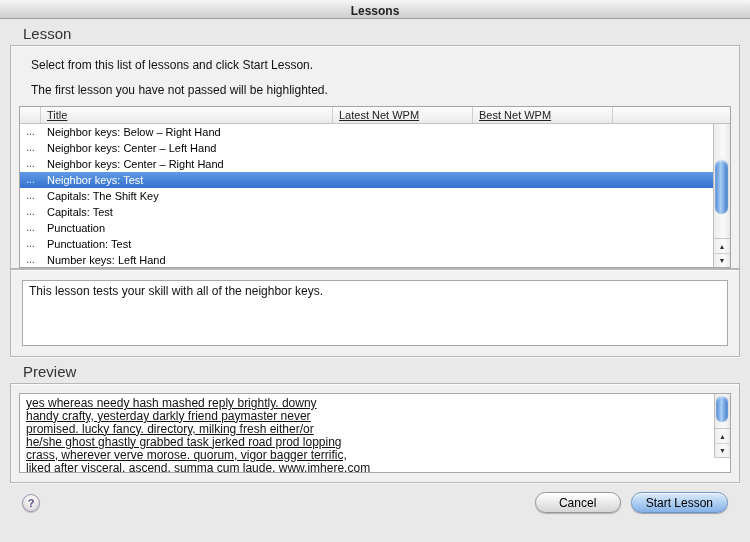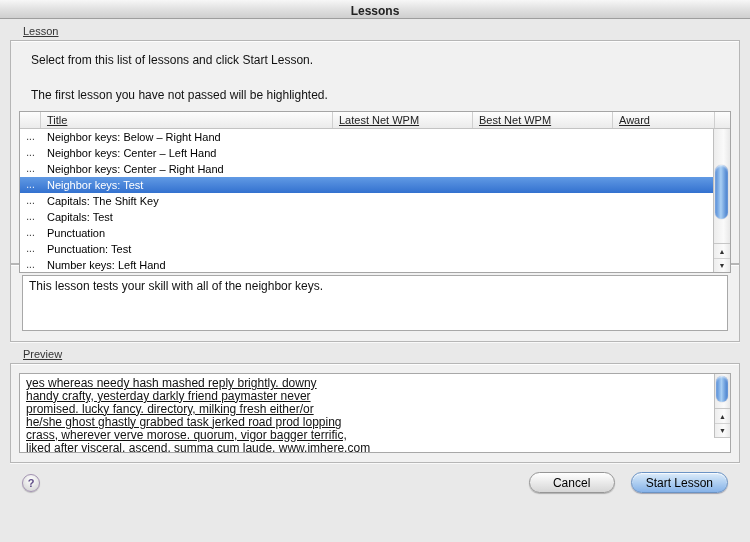--- a/index.html
+++ b/index.html
@@ -12,29 +12,29 @@
   
   .titlebar {
     height:19px;
     background:linear-gradient(#f7f7f7,#e3e3e3 45%,#cfcfcf);
     border-bottom:1px solid #9e9e9e;
     display:flex; align-items:flex-end; justify-content:center;
     font-size:12px; color:#222;font-weight:bold;
   }
   
   .content { padding:0 10px; }
-  .section-label { font-size:11px; color:#333; margin:6px 0 3px 13px;text-decoration:underline; }
+  .section-label { font-size:15px; color:#333; margin:6px 0 3px 13px; }
   .groupbox {
     border:1px solid #b6b6b6; border-radius:0;
     background:#f1f1f1;
     box-shadow:inset 0 1px 0 rgba(255,255,255,.85), 0 1px 0 rgba(255,255,255,.7);
   }
   .lesson-box { height:224px; padding:6px 8px 8px 8px; }
   .instr { font-size:12px; color:#111; margin:6px 0 0 12px; }
-  .instr.second { margin-top:21px; margin-bottom:9px; }
+  .instr.second { margin-top:11px; margin-bottom:9px; }
   
   .table {
     position:relative; background:#fff;
     border:1px solid #a5a5a5; height:162px; overflow:hidden;
     font-size:11px;
   }
   .thead { display:flex; height:17px;
     background:linear-gradient(#fdfdfd,#ebebeb);
     border-bottom:1px solid #c3c3c3; color:#222;text-decoration:underline;
   }
@@ -66,21 +66,21 @@
     box-shadow:inset 0 1px 2px rgba(255,255,255,.7), 0 0 1px rgba(0,0,60,.4);
   }
   .lesson-thumb { top:36px; height:54px; }
   .scroll-arrows { position:absolute; left:0; right:0; bottom:0; border-top:1px solid #c6c6c6; }
   .arrow-btn {
     height:14px; display:flex; align-items:center; justify-content:center;
     font-size:7px; color:#333; background:linear-gradient(90deg,#ededed,#fbfbfb 60%,#e9e9e9);
   }
   .arrow-btn + .arrow-btn { border-top:1px solid #d2d2d2; }
   
-  .desc-box { height:78px; padding:10px 11px; }
+  .desc-box { height:88px; padding:10px 11px; }
   .text-inset {
     background:#fff; border:1px solid #a8a8a8; height:100%;
     font-size:12px; padding:3px 6px; line-height:14px; overflow:hidden;
   }
   
   .preview-box { height:100px; padding:9px 8px; }
   .preview-area { position:relative; height:100%; background:#fff; border:1px solid #a8a8a8; overflow:hidden; }
   .preview-text { padding:3px 6px 0 6px; font-size:12px; line-height:12.9px; white-space:nowrap;text-decoration:underline; }
   .preview-scroll {
     position:absolute; top:0; right:0; width:16px; height:64px;
@@ -92,21 +92,21 @@
   
   .footer { display:flex; align-items:center; justify-content:space-between; padding:9px 12px 0 12px; }
   .help-btn {
     width:18px; height:18px; border-radius:50%;
     border:1px solid #a393b2;
     background:radial-gradient(circle at 50% 30%, #ffffff, #e2e2e2 60%, #cfcfcf);
     color:#5c4a85; font-size:11px; font-weight:bold;
     display:flex; align-items:center; justify-content:center;
     box-shadow:0 1px 1px rgba(0,0,0,.2);
   }
-  .btn-group { display:flex; gap:16px; }
+  .btn-group { display:flex; gap:10px; }
   .pill-btn {
     min-width:86px; height:21px; border-radius:11px;
     font-size:12px; color:#000; padding:0 14px;
     display:flex; align-items:center; justify-content:center;
     box-shadow:0 1px 1px rgba(0,0,0,.25);
   }
   .cancel-btn {
     background:linear-gradient(#ffffff,#ececec 45%,#d6d6d6);
     border:1px solid #969696;
   }
@@ -129,21 +129,20 @@
   <div class="groupbox lesson-box">
     <div class="instr">Select from this list of lessons and click Start Lesson.</div>
     <div class="instr second">The first lesson you have not passed will be highlighted.</div>
 
     <div class="table">
       <div class="thead">
         <div class="th col-icon"></div>
         <div class="th col-title">Title</div>
         <div class="th col-latest">Latest Net WPM</div>
         <div class="th col-best">Best Net WPM</div>
-        <div class="th col-award">Award</div>
         <div class="th col-scroll"></div>
       </div>
 
       <div class="row">
         <div class="cell-icon">...</div>
         <div class="cell-title">Neighbor keys: Below – Right Hand</div>
       </div>
       <div class="row">
         <div class="cell-icon">...</div>
         <div class="cell-title">Neighbor keys: Center – Left Hand</div>

